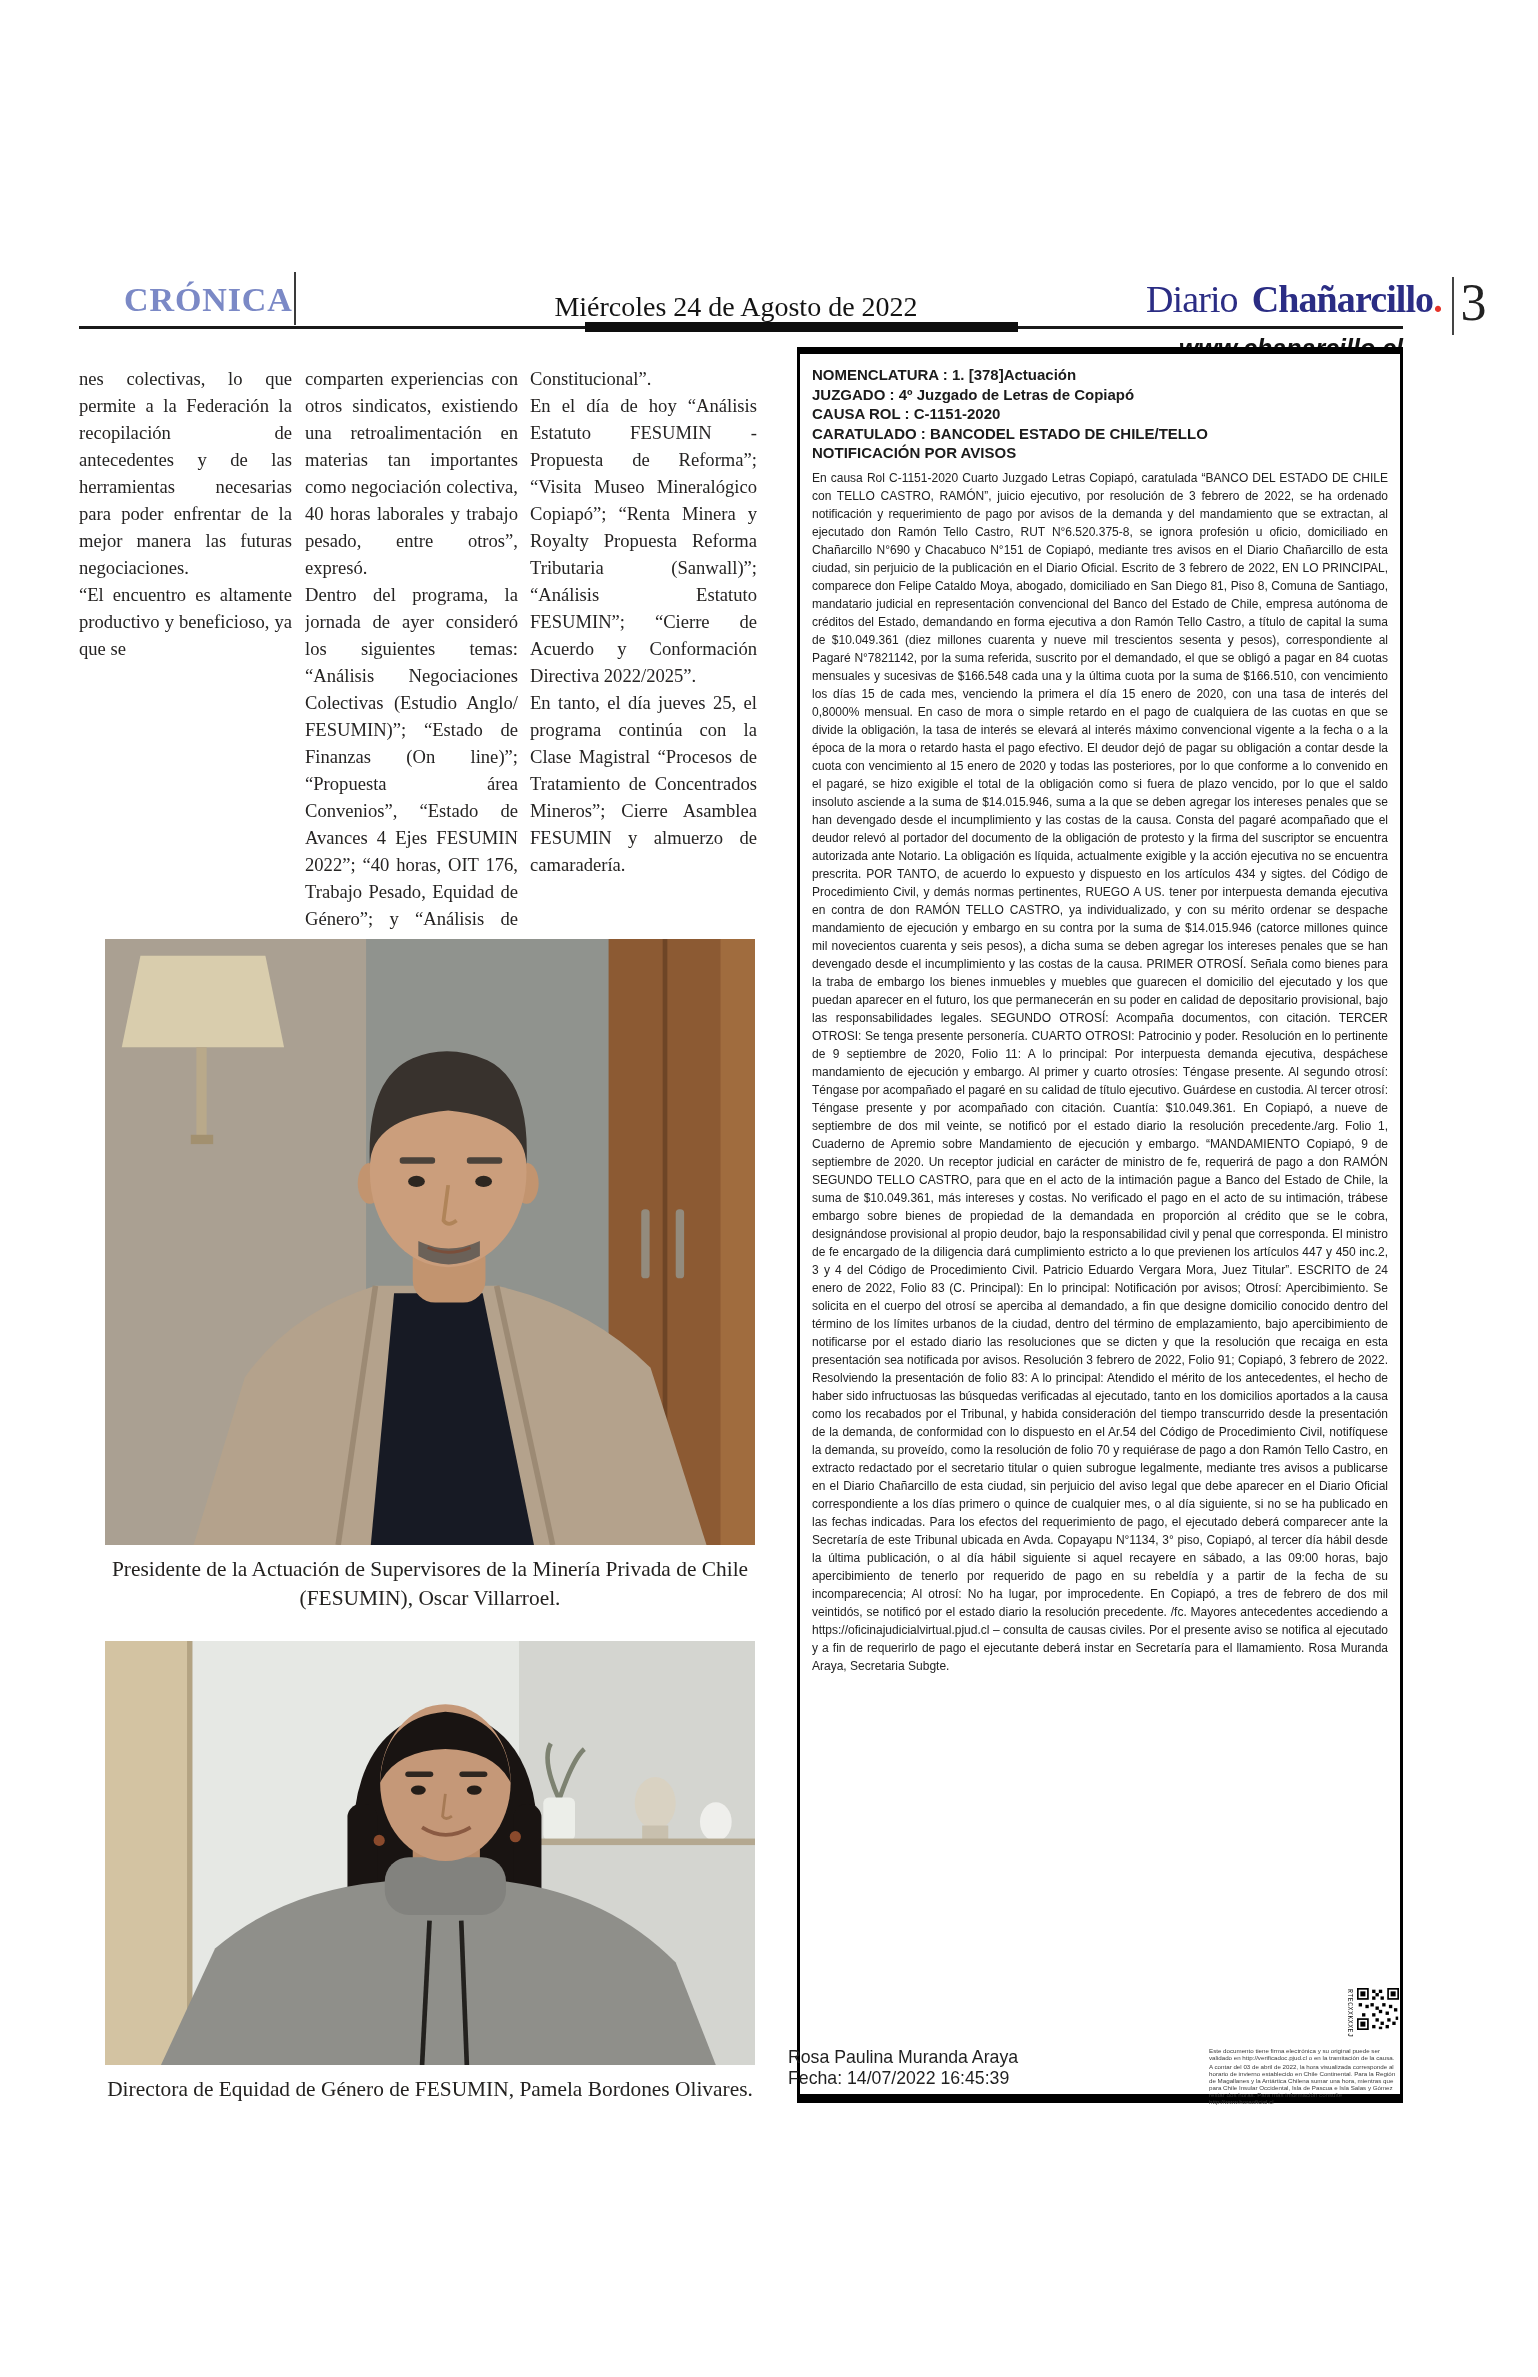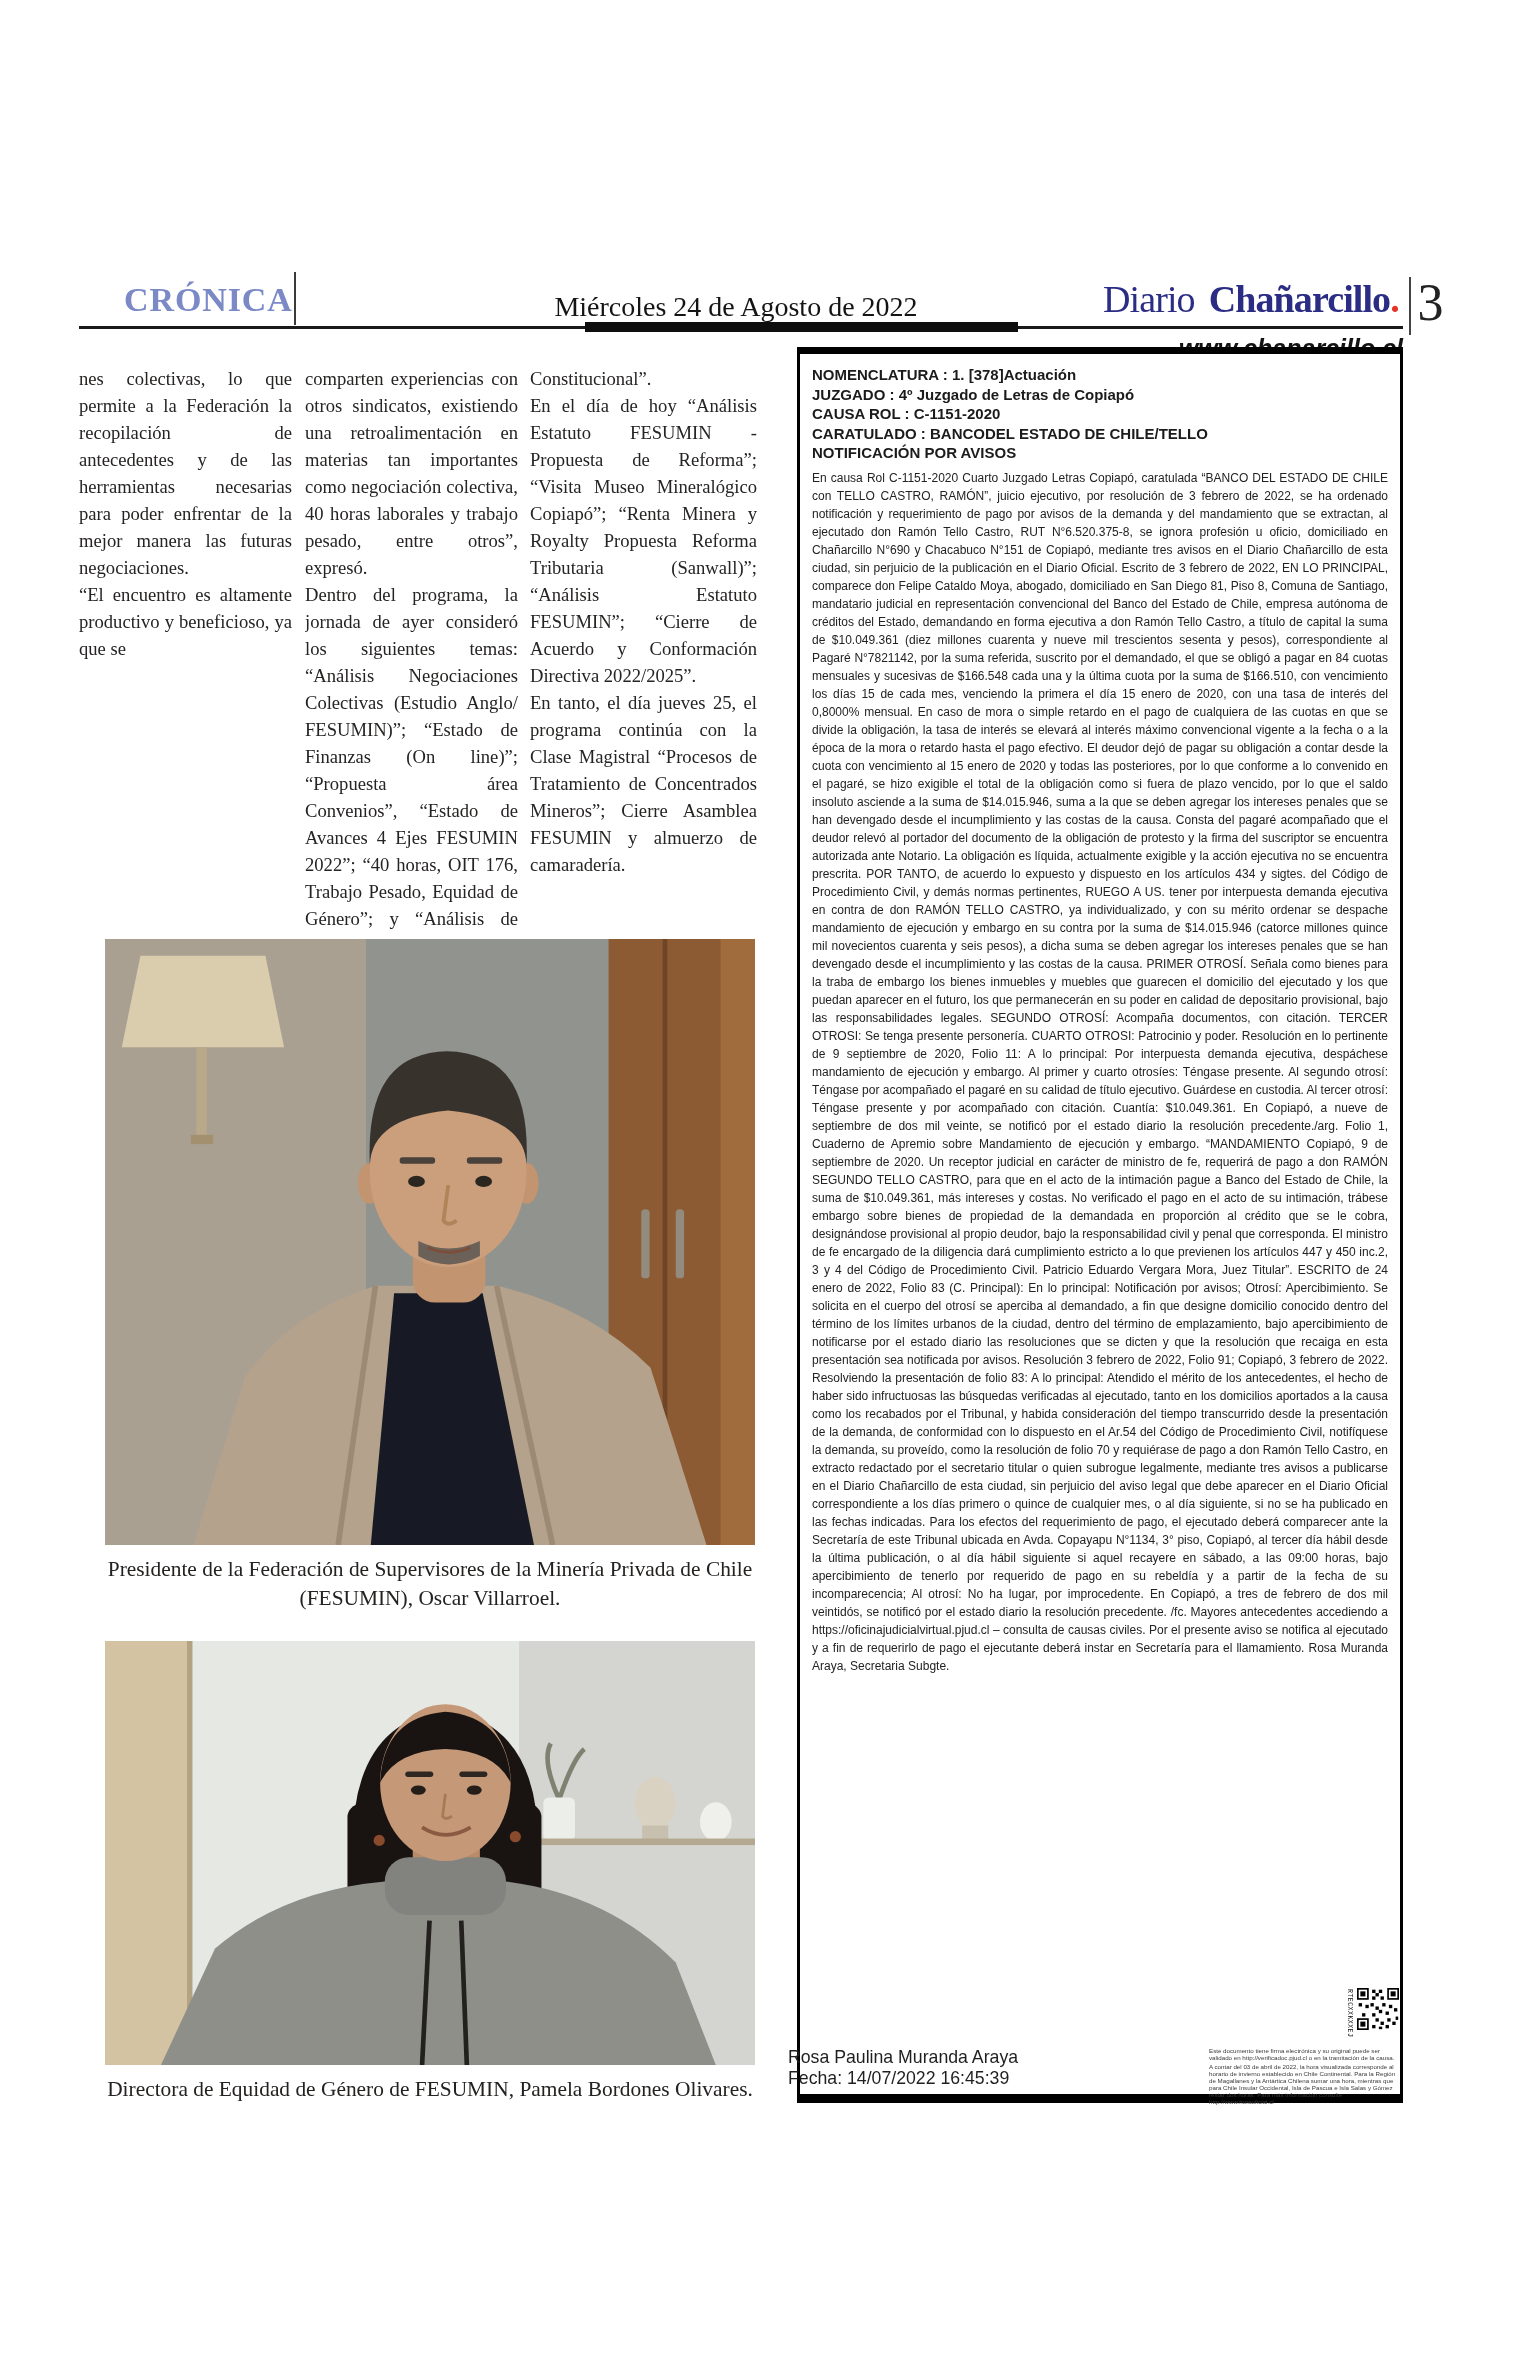--- a/index.html
+++ b/index.html
@@ -13,21 +13,21 @@
     position:absolute; left:124px; top:281px;
     font-family:"Liberation Serif", serif; font-weight:bold; font-size:34px;
     letter-spacing:0.9px; color:#7b89c6;
   }
   .cronica-bar { position:absolute; left:294px; top:272px; width:1.9px; height:53px; background:#3a3a3a; }
   .edition-date {
     position:absolute; left:503px; top:291px; width:466px; text-align:center;
     font-family:"Liberation Serif", serif; font-size:28px; color:#141414;
   }
   .masthead { position:absolute; left:1103px; top:277px; white-space:nowrap; display:flex; align-items:flex-start; }
-  .mh-diario { font-family:"Liberation Serif", serif; font-size:38px; color:#2b2d84; letter-spacing:-0.9px; }
+  .mh-diario { font-family:"Liberation Serif", serif; font-size:38px; color:#2b2d84; letter-spacing:-0.9px;margin-left:43px; }
   .mh-name { font-family:"Liberation Serif", serif; font-size:38px; font-weight:bold; color:#2b2d84; margin-left:14px; letter-spacing:-0.9px; }
   .mh-dot { font-family:"Liberation Serif", serif; font-size:38px; font-weight:bold; color:#e63329; }
   .mh-bar { display:inline-block; width:1.9px; height:58px; background:#444; margin:0 6.5px 0 9.3px; }
   .mh-page { font-family:"Liberation Serif", serif; font-size:52px; line-height:52px; color:#222; }
   .rule-thin  { position:absolute; left:79px; top:326px; width:1324px; height:2.8px; background:#191919; }
   .rule-thick { position:absolute; left:585px; top:322px; width:433px; height:10.3px; background:#0e0e0e; }
   .website {
     position:absolute; right:135px; top:334px;
     font-family:"Liberation Sans", sans-serif; font-style:italic; font-weight:bold;
     font-size:25px; color:#121212;
@@ -146,21 +146,21 @@
         <rect x="316" y="234" width="38" height="7" rx="3" fill="#4a423a"></rect>
         <rect x="388" y="234" width="38" height="7" rx="3" fill="#4a423a"></rect>
         <ellipse cx="334" cy="260" rx="9" ry="6" fill="#2c2620"></ellipse>
         <ellipse cx="406" cy="260" rx="9" ry="6" fill="#2c2620"></ellipse>
         <path d="M368,264 L363,302 Q368,309 377,302" stroke="#b08459" stroke-width="4" fill="none"></path>
         <path d="M336,324 Q368,340 402,324 L402,340 Q368,358 336,340 Z" fill="#6b6158"></path>
         <path d="M346,331 Q368,341 392,331" stroke="#7a4e3a" stroke-width="3" fill="none"></path>
       </g>
     </svg>
   </div>
-  <div class="caption caption-1">Presidente de la Federación de Supervisores de la Minería Privada de Chile (FESUMIN), Oscar Villarroel.</div>
+  <div class="caption caption-1">Presidente de la Actuación de Supervisores de la Minería Privada de Chile (FESUMIN), Oscar Villarroel.</div>
 
   <div class="photo photo-2">
     <svg viewBox="0 0 697 455" preserveAspectRatio="none">
       <rect width="697" height="455" fill="#dcdedb"></rect>
       <rect width="92" height="455" fill="#d3c3a2"></rect>
       <rect x="88" width="6" height="455" fill="#b3a383"></rect>
       <rect x="94" width="350" height="455" fill="#e6e8e4"></rect>
       <rect x="444" width="253" height="455" fill="#d4d5d0"></rect>
       <g>
         <path d="M487,170 Q468,128 478,110" stroke="#7d8271" stroke-width="5" fill="none"></path>

